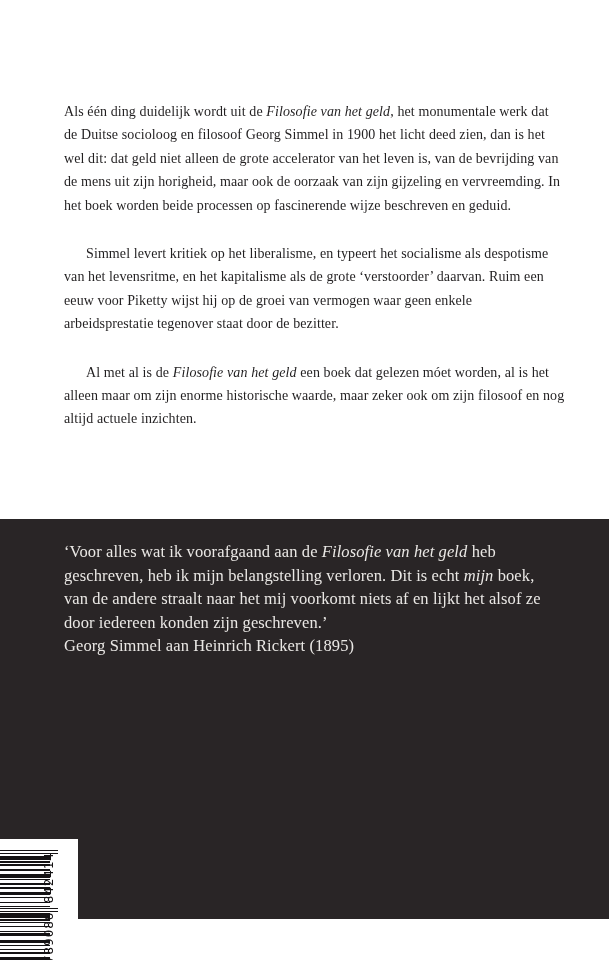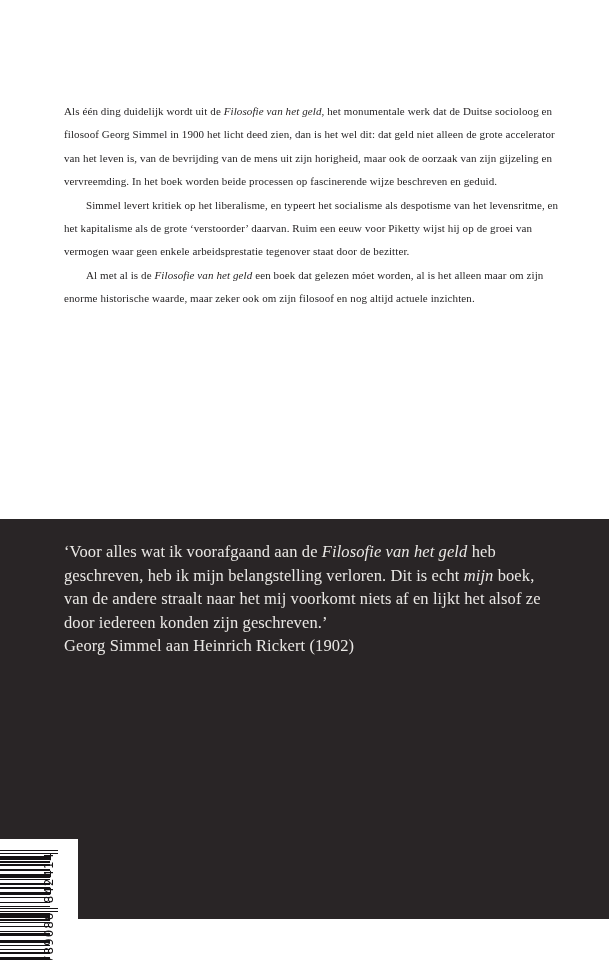--- a/index.html
+++ b/index.html
@@ -12,26 +12,26 @@
   }
   .page {
     position: relative;
     width: 609px; height: 960px;
     background: #ffffff;
   }
   
   .blurb {
     position: absolute;
     top: 100px; left: 64px; right: 44px;
-    font-size: 11px;
+    font-size: 14px;
     line-height: 23.4px;
     letter-spacing: 0.1px;
   }
   .blurb p { margin: 0; }
-  .blurb p.indent { text-indent: 22px; }
+  .blurb p.indent { text-indent: 22px; margin-top: 25px; }
   em { font-style: italic; }
   
   .dark-panel {
     position: absolute;
     left: 0; top: 519px;
     width: 609px; height: 400px;
     background: #292526;
   }
   .quote-wrap {
     position: absolute;
@@ -72,21 +72,21 @@
 
   <div class="blurb">
     <p><span>Als één ding duidelijk wordt uit de </span><em>Filosofie van het geld</em><span>, het monumentale werk dat de Duitse socioloog en filosoof Georg Simmel in 1900 het licht deed zien, dan is het wel dit: dat geld niet alleen de grote accelerator van het leven is, van de bevrijding van de mens uit zijn horigheid, maar ook de oorzaak van zijn gijzeling en vervreemding. In het boek worden beide processen op fascinerende wijze beschreven en geduid.</span></p>
     <p class="indent"><span>Simmel levert kritiek op het liberalisme, en typeert het socialisme als despotisme van het levensritme, en het kapitalisme als de grote ‘verstoorder’ daarvan. Ruim een eeuw voor Piketty wijst hij op de groei van vermogen waar geen enkele arbeidsprestatie tegenover staat door de bezitter.</span></p>
     <p class="indent"><span>Al met al is de </span><em>Filosofie van het geld</em><span> een boek dat gelezen móet worden, al is het alleen maar om zijn enorme historische waarde, maar zeker ook om zijn filosoof en nog altijd actuele inzichten.</span></p>
   </div>
 
   <div class="dark-panel">
     <div class="quote-wrap">
       <p><span>‘Voor alles wat ik voorafgaand aan de </span><em>Filosofie van het geld</em><span> heb geschreven, heb ik mijn belangstelling verloren. Dit is echt </span><em>mijn</em><span> boek, van de andere straalt naar het mij voorkomt niets af en lijkt het alsof ze door iedereen konden zijn geschreven.’</span></p>
-      <p>Georg Simmel aan Heinrich Rickert (1902)</p>
+      <p>Georg Simmel aan Heinrich Rickert (1895)</p>
     </div>
 
     <div class="barcode-box">
       <svg width="78" height="122" viewBox="0 0 78 122" shape-rendering="crispEdges" aria-hidden="true">
           <rect x="0" y="0.00" width="58" height="1.26" fill="#151314"></rect>
           <rect x="0" y="2.53" width="58" height="1.26" fill="#151314"></rect>
           <rect x="0" y="6.32" width="50" height="3.79" fill="#151314"></rect>
           <rect x="0" y="11.37" width="50" height="1.26" fill="#151314"></rect>
           <rect x="0" y="13.89" width="50" height="2.53" fill="#151314"></rect>
           <rect x="0" y="18.95" width="50" height="2.53" fill="#151314"></rect>

